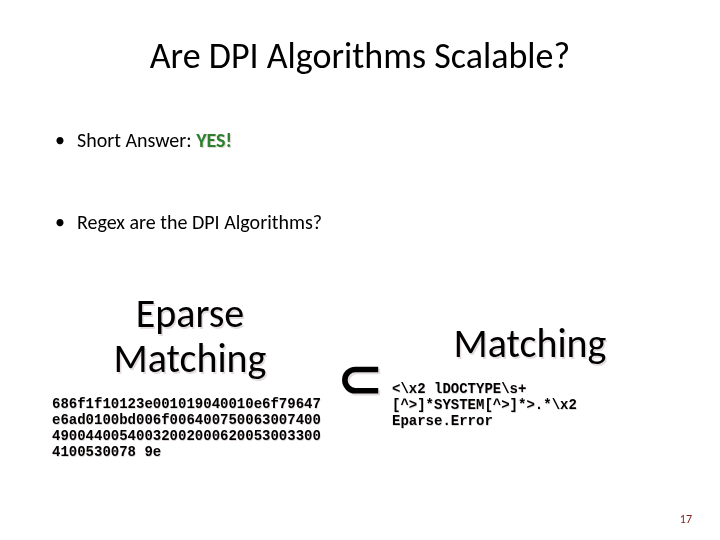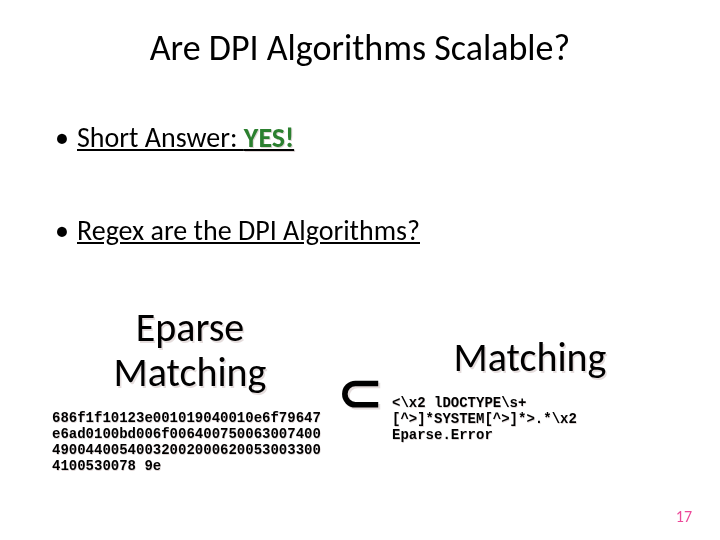--- a/index.html
+++ b/index.html
@@ -12,34 +12,33 @@
       height: 540px;
       background: #ffffff;
       font-family: Calibri, Arial, sans-serif;
       position: relative;
       overflow: hidden;
     }
     .title {
       font-size: 36px;
       color: #000;
       text-align: center;
-      padding-top: 26px;
+      padding-top: 34px;
       font-weight: normal;
     }
     .bullet-section {
       padding-left: 55px;
       padding-top: 50px;
     }
     .bullet-item {
-      font-size: 28px;
+      font-size: 20px;
       color: #000;
       margin-bottom: 58px;
       position: relative;
       padding-left: 22px;
-      text-decoration: underline;
     }
     .bullet-item::before {
       content: "•";
       position: absolute;
       left: 0;
       top: 0;
     }
     .yes-text {
       color: #2C8030;
       font-weight: bold;
@@ -79,22 +78,22 @@
       text-align: left;
       line-height: 1.15;
       word-wrap: break-word;
       padding: 0 2px;
       text-shadow: 0.5px 0.5px 0px rgba(150,120,120,0.3);
     }
     .slide-number {
       position: absolute;
       bottom: 14px;
       right: 28px;
-      font-size: 16px;
-      color: #ec4899;
+      font-size: 12px;
+      color: #7f1d1d;
     }
   </style>
 </head>
 <body>
 
 <div class="title">Are DPI Algorithms Scalable?</div>
 
 <div class="bullet-section">
   <div class="bullet-item">
     <span>Short Answer: </span><span class="yes-text">YES!</span>

